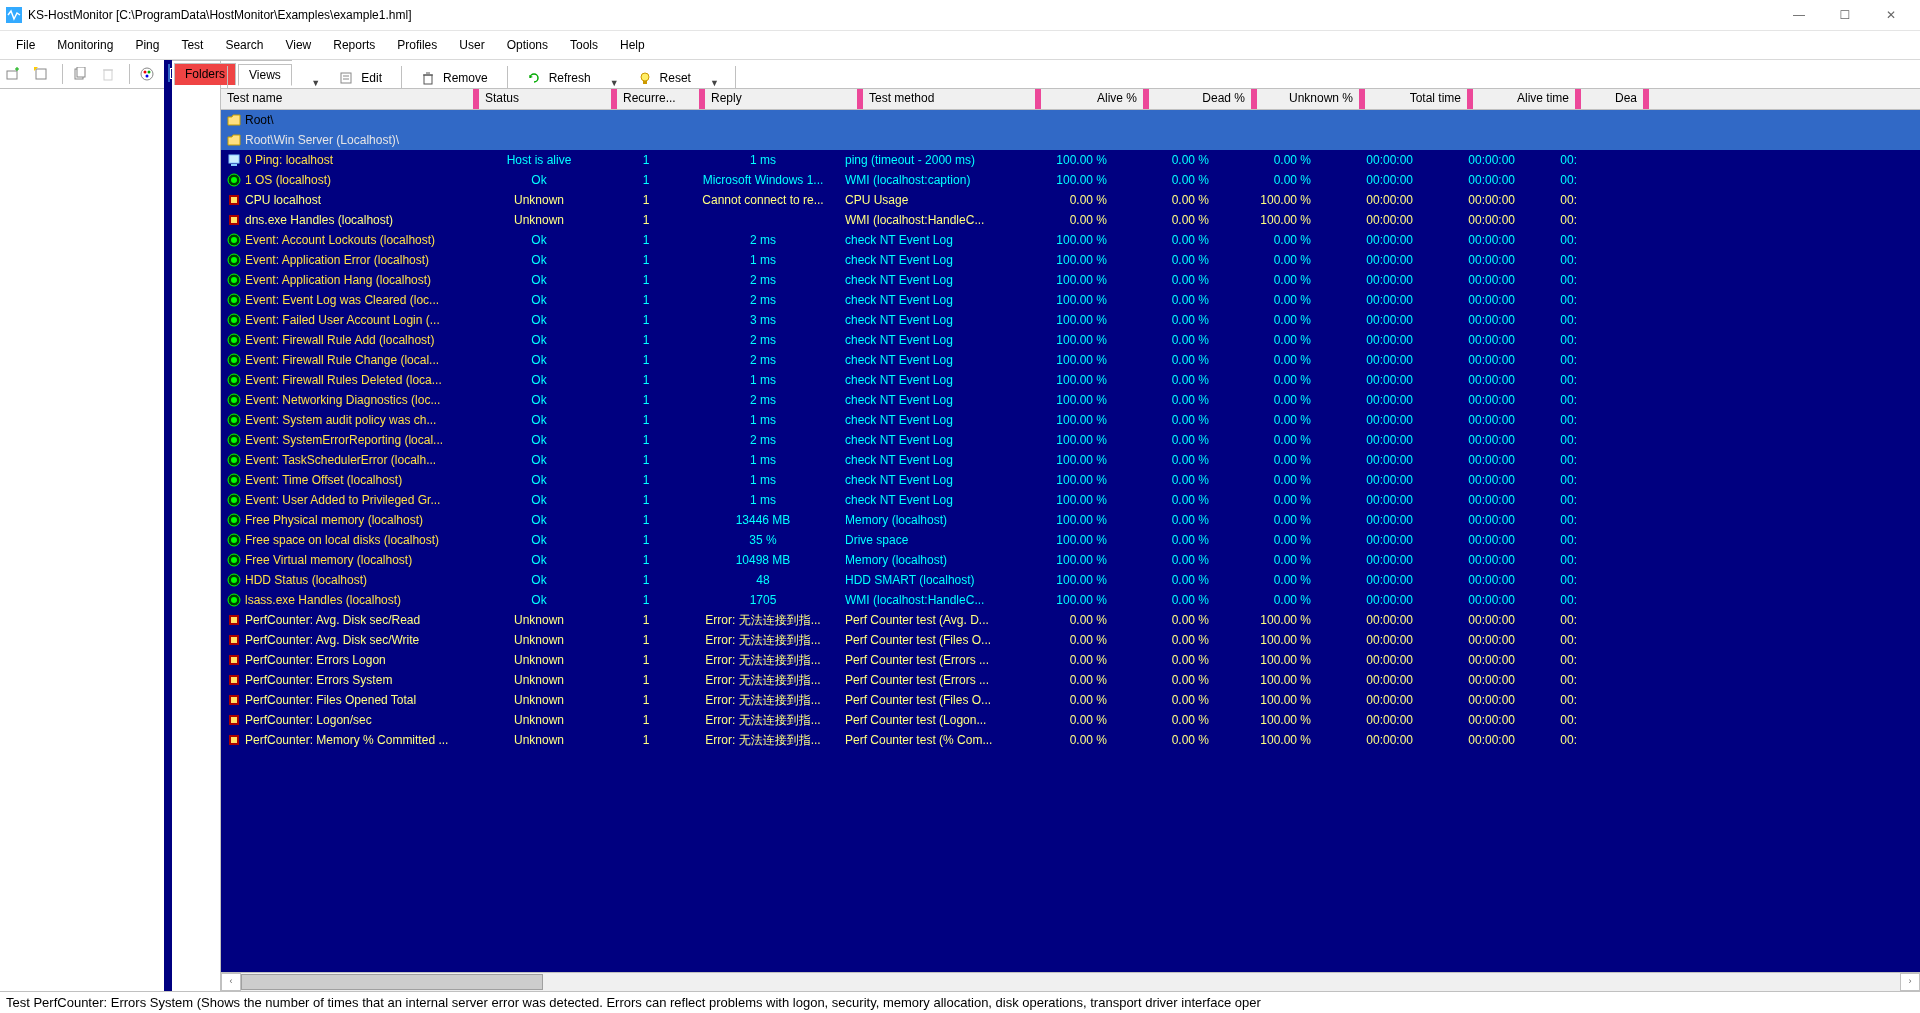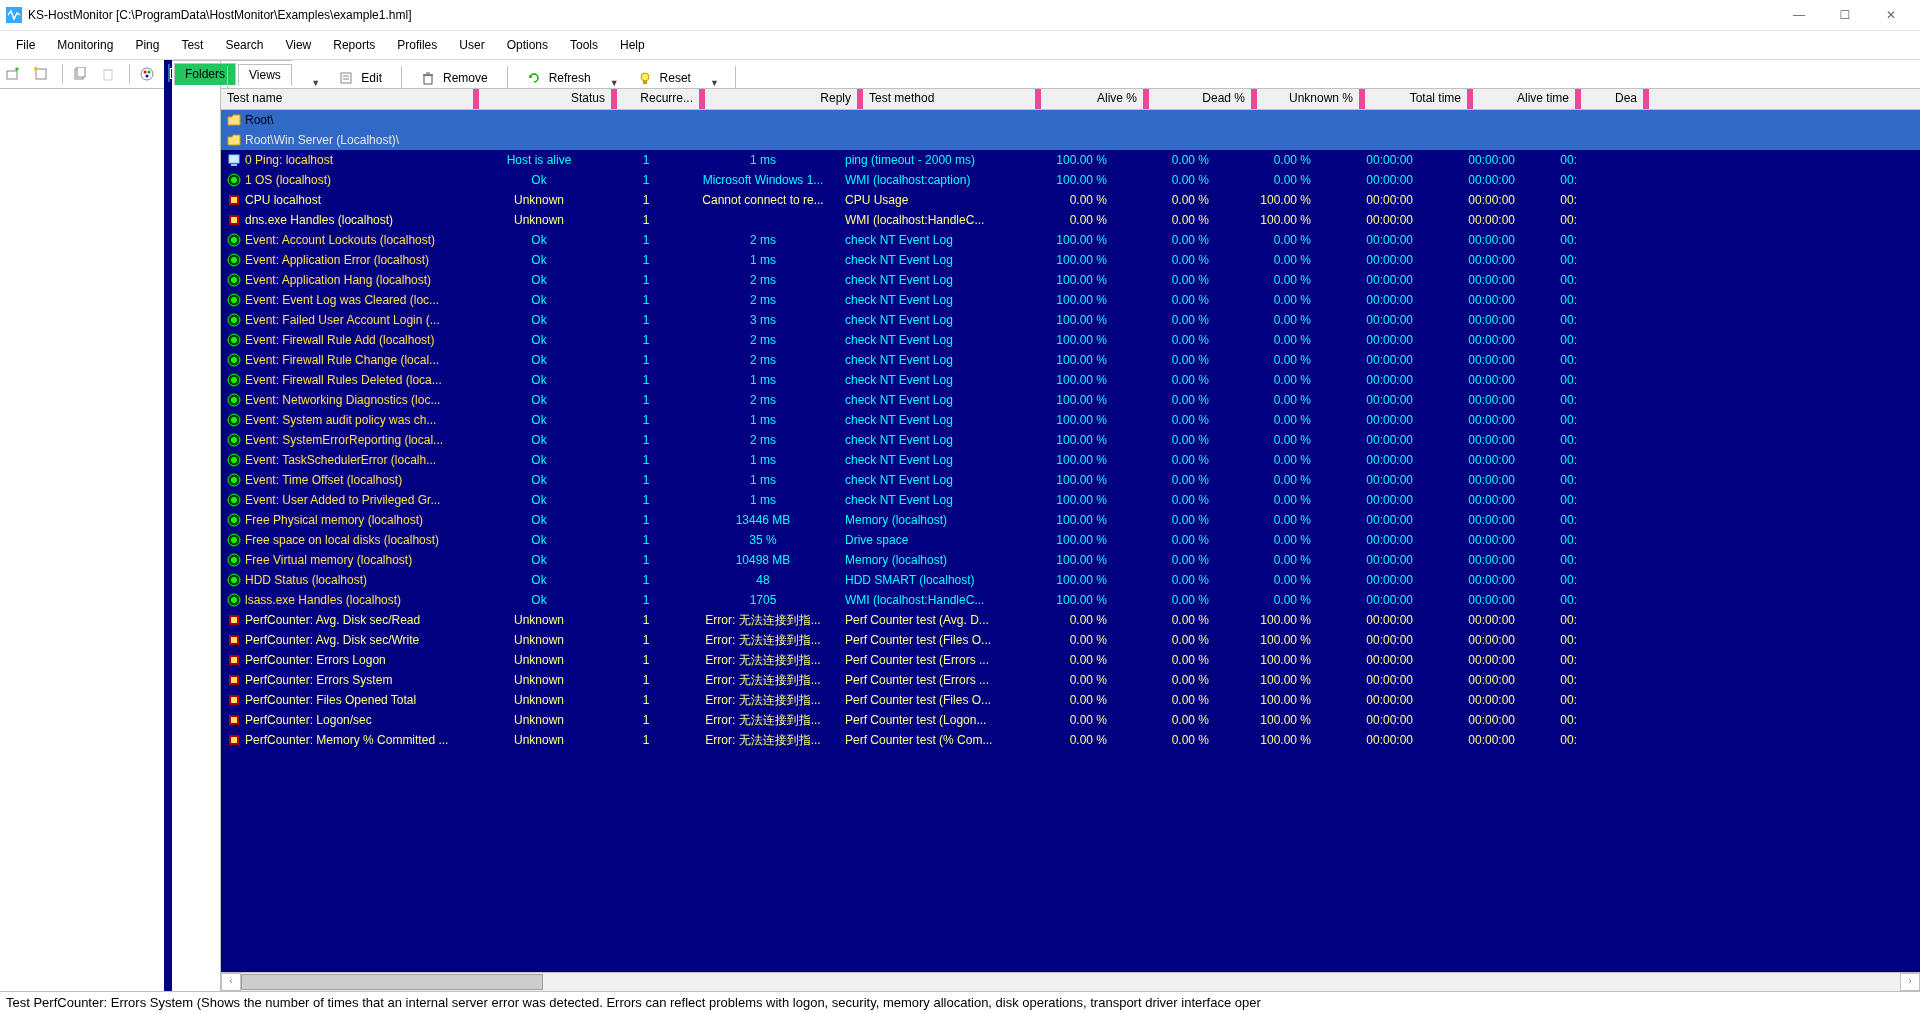--- a/index.html
+++ b/index.html
@@ -13,21 +13,21 @@
   .left{width:220px;border-right:1px solid #c0c0c0;display:flex;flex-direction:row}
   .left-toolbar{height:28px;border-bottom:1px solid #c0c0c0;display:flex;align-items:center;gap:10px;padding:0 6px}
   .left-toolbar .sep{width:1px;height:20px;background:#c0c0c0}
   .tree{flex:1;background:#000080;color:#fff;padding:4px 4px;overflow:auto;font-size:12px}
   .tree-row{white-space:nowrap;line-height:18px;padding-left:2px;cursor:default}
   .tree-row.sel{background:#3169c6}
   .box{display:inline-block;width:9px;height:9px;border:1px solid #fff;color:#fff;font-size:9px;line-height:8px;text-align:center;margin-right:3px;vertical-align:middle}
   .tree .tpl{color:#00ff00}
   .tree .svr{color:#e5e5e5}
   .left-tabs{height:24px;display:flex;border-top:1px solid #c0c0c0}
-  .left-tabs div{padding:3px 10px;border:1px solid #c0c0c0;border-bottom:none;margin-top:2px;margin-left:2px;background:#22c55e;cursor:default}
+  .left-tabs div{padding:3px 10px;border:1px solid #c0c0c0;border-bottom:none;margin-top:2px;margin-left:2px;background:#ef4444;cursor:default}
   .left-tabs div.active{border-bottom:1px solid #fff;position:relative;top:1px;background:#fff}
   .right{flex:1;display:flex;flex-direction:column;min-width:0}
   .tb{height:28px;border-bottom:1px solid #c0c0c0;display:flex;align-items:flex-end;gap:8px;padding:0 6px;font-size:12px}
   .tb .sep{width:1px;height:22px;background:#c0c0c0;margin:0 4px}
   .tb .btn{display:flex;align-items:center;gap:4px;padding:2px 6px;border:1px solid transparent;cursor:default}
   .tb .arrow{font-size:9px;color:#444;padding:0 4px}
   .grid-wrap{flex:1;display:flex;flex-direction:column;min-height:0}
   .ghead{display:flex;background:#f0f0f0;border-bottom:1px solid #c0c0c0;font-size:12px;height:20px}
   .ghead div{border-right:6px solid #ec4899;padding:2px 6px;overflow:hidden;white-space:nowrap}
   .gbody{flex:1;background:#000080;overflow:auto;color:#00ffff;font-size:12px}
@@ -40,21 +40,21 @@
   .c1{width:120px;flex:0 0 120px;text-align:center}
   .c2{width:70px;flex:0 0 70px;text-align:center}
   .c3{width:140px;flex:0 0 140px;text-align:center}
   .c4{width:160px;flex:0 0 160px;text-align:left}
   .c5{width:90px;flex:0 0 90px;text-align:right}
   .c6{width:90px;flex:0 0 90px;text-align:right}
   .c7{width:90px;flex:0 0 90px;text-align:right}
   .c8{width:90px;flex:0 0 90px;text-align:right}
   .c9{width:90px;flex:0 0 90px;text-align:right}
   .c10{width:50px;flex:0 0 50px;text-align:right}
-  .ghead .c1,.ghead .c2,.ghead .c3{text-align:right}
+  .ghead .c1,.ghead .c2,.ghead .c3{text-align:left}
   .ghead .c5,.ghead .c6,.ghead .c7,.ghead .c8,.ghead .c9,.ghead .c10{text-align:right}
   .hscroll{height:18px;border-top:1px solid #c0c0c0;background:#f0f0f0;display:flex;align-items:center}
   .hscroll .lt,.hscroll .rt{width:18px;height:16px;border:1px solid #c0c0c0;background:#fff;text-align:center;font-size:9px;line-height:14px;color:#666}
   .hscroll .track{flex:1;height:16px;background:#f0f0f0;position:relative}
   .hscroll .thumb{position:absolute;left:0;top:0;height:14px;width:300px;background:#cdcdcd;border:1px solid #a0a0a0}
   .status{height:24px;border-top:1px solid #c0c0c0;padding:3px 6px;font-size:13px;white-space:nowrap;overflow:hidden}
   .ico{display:inline-block;width:14px;height:14px;vertical-align:middle;margin-right:4px}
   svg{display:block}
 </style>
 </head>

